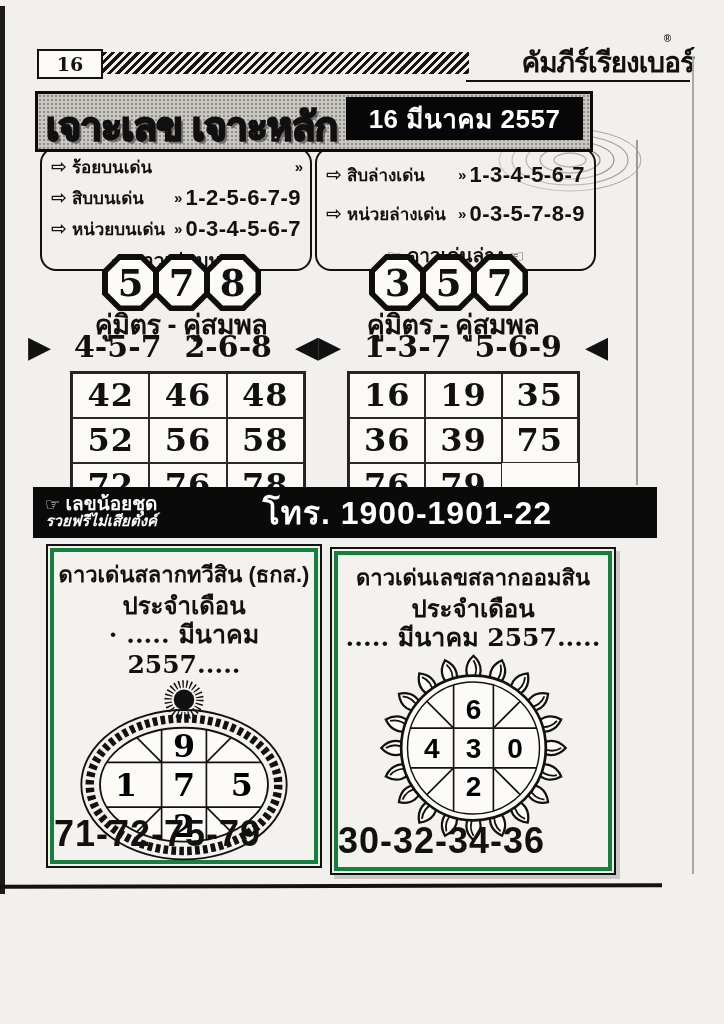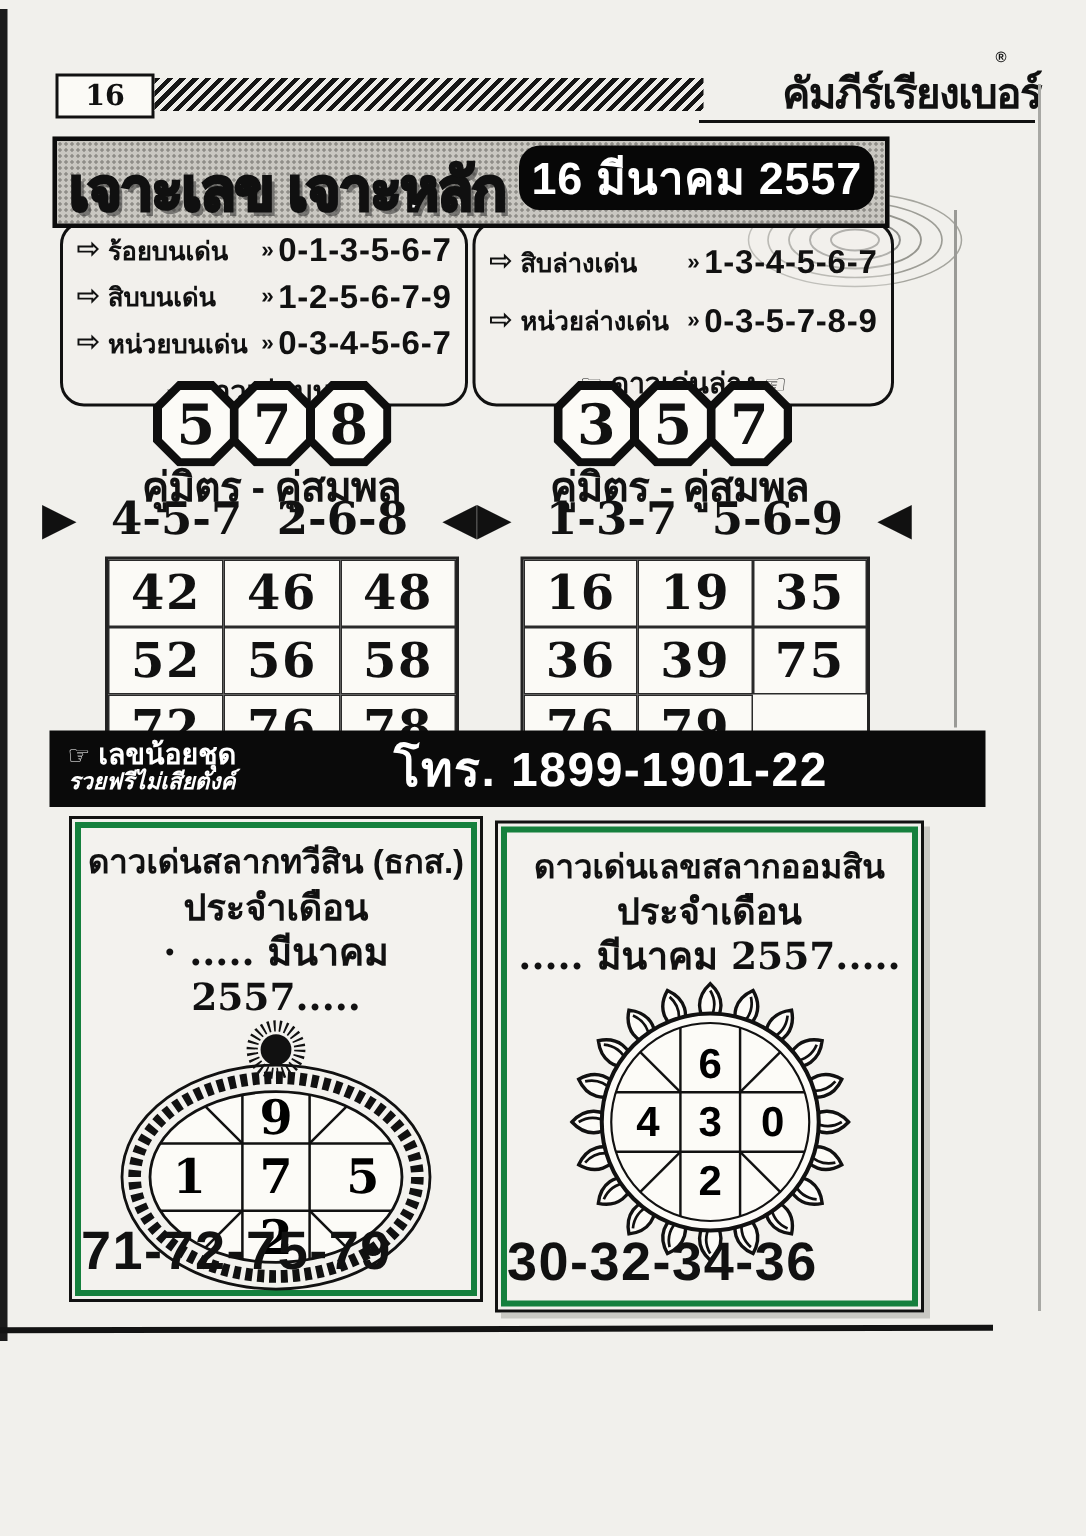--- a/index.html
+++ b/index.html
@@ -26,21 +26,21 @@
 
   
   .banner{left:35px;top:91px;width:552px;height:55px;border:3px solid #0c0c0c;z-index:2;
           background-color:#c9c7c1;
           background-image:radial-gradient(#8f8d88 1px,rgba(0,0,0,0) 1.2px);background-size:4px 4px;}
   .banner-title{position:absolute;left:8px;top:1px;font-size:39px;font-weight:bold;color:#fff;
           -webkit-text-stroke:2.2px #101010;letter-spacing:-1px;white-space:nowrap;
           text-shadow:3px 3px 0 rgba(50,50,50,.55);}
   .banner-date{position:absolute;left:308px;top:3px;width:237px;height:43px;background:#070707;
           color:#fff;display:flex;align-items:center;justify-content:center;
-          font-size:30px;font-weight:bold;letter-spacing:.5px;border-radius:14px;}
+          font-size:26px;font-weight:bold;letter-spacing:.5px;}
   .ripple{left:492px;top:130px;width:150px;height:64px;z-index:0;}
 
   
   .lbox{border:2.5px solid #111;border-radius:16px;z-index:1;background:rgba(243,242,238,.35);}
   .lbox-left{left:40px;top:147px;width:268px;height:120px;}
   .lbox-right{left:315px;top:147px;width:277px;height:120px;}
   .brow{display:flex;align-items:center;gap:5px;padding:0 9px;}
   .lbox-left .brow{margin-top:4px;}
   .lbox-right .brow{margin-top:12px;}
   .barrow{font-family:"DejaVu Sans",sans-serif;font-size:19px;font-weight:bold;line-height:1;}
@@ -128,21 +128,20 @@
   <div class="abs banner">
     <div class="banner-title">เจาะเลข เจาะหลัก</div>
     <div class="banner-date">16 มีนาคม 2557</div>
   </div>
 
   <div class="abs lbox lbox-left">
     <div class="brow">
       <span class="barrow">⇨</span>
       <span class="blabel">ร้อยบนเด่น</span>
       <span class="bchev">»</span>
-      <span class="bnums">0-1-3-5-6-7</span>
     </div>
     <div class="brow">
       <span class="barrow">⇨</span>
       <span class="blabel">สิบบนเด่น</span>
       <span class="bchev">»</span>
       <span class="bnums">1-2-5-6-7-9</span>
     </div>
     <div class="brow">
       <span class="barrow">⇨</span>
       <span class="blabel">หน่วยบนเด่น</span>
@@ -238,21 +237,21 @@
   </div>
 
   <div class="abs phonebar">
     <div class="pb-left">
       <div class="pb-l1">
         <span class="glyph">☞</span>
         <span>เลขน้อยชุด</span>
       </div>
       <div class="pb-l2">รวยฟรีไม่เสียตังค์</div>
     </div>
-    <div class="pb-phone">โทร. 1899-1901-22</div>
+    <div class="pb-phone">โทร. 1900-1901-22</div>
   </div>
 
   <div class="abs bbox bb-left">
     <div class="bb-in">
       <div class="bb-title">ดาวเด่นสลากทวีสิน (ธกส.)</div>
       <div class="bb-sub">ประจำเดือน</div>
       <div class="bb-month">· ..... มีนาคม 2557.....</div>
       <svg class="wheel" width="224" height="187" viewBox="0 0 240 200">
         <defs>
           <clipPath id="clipL">

